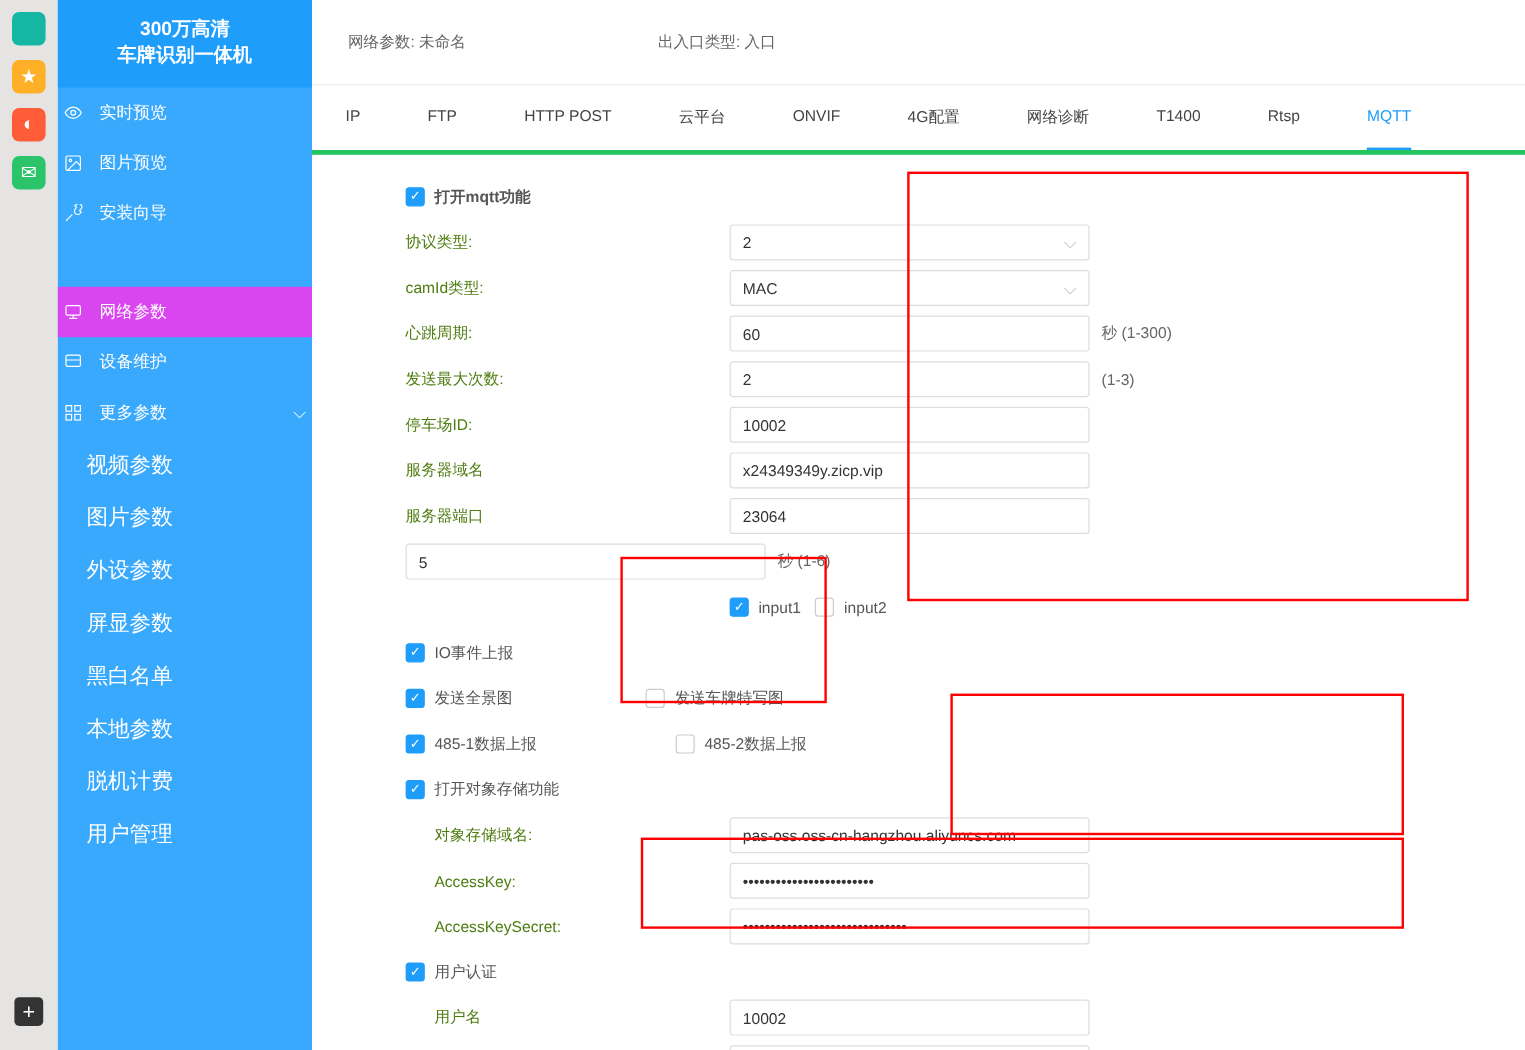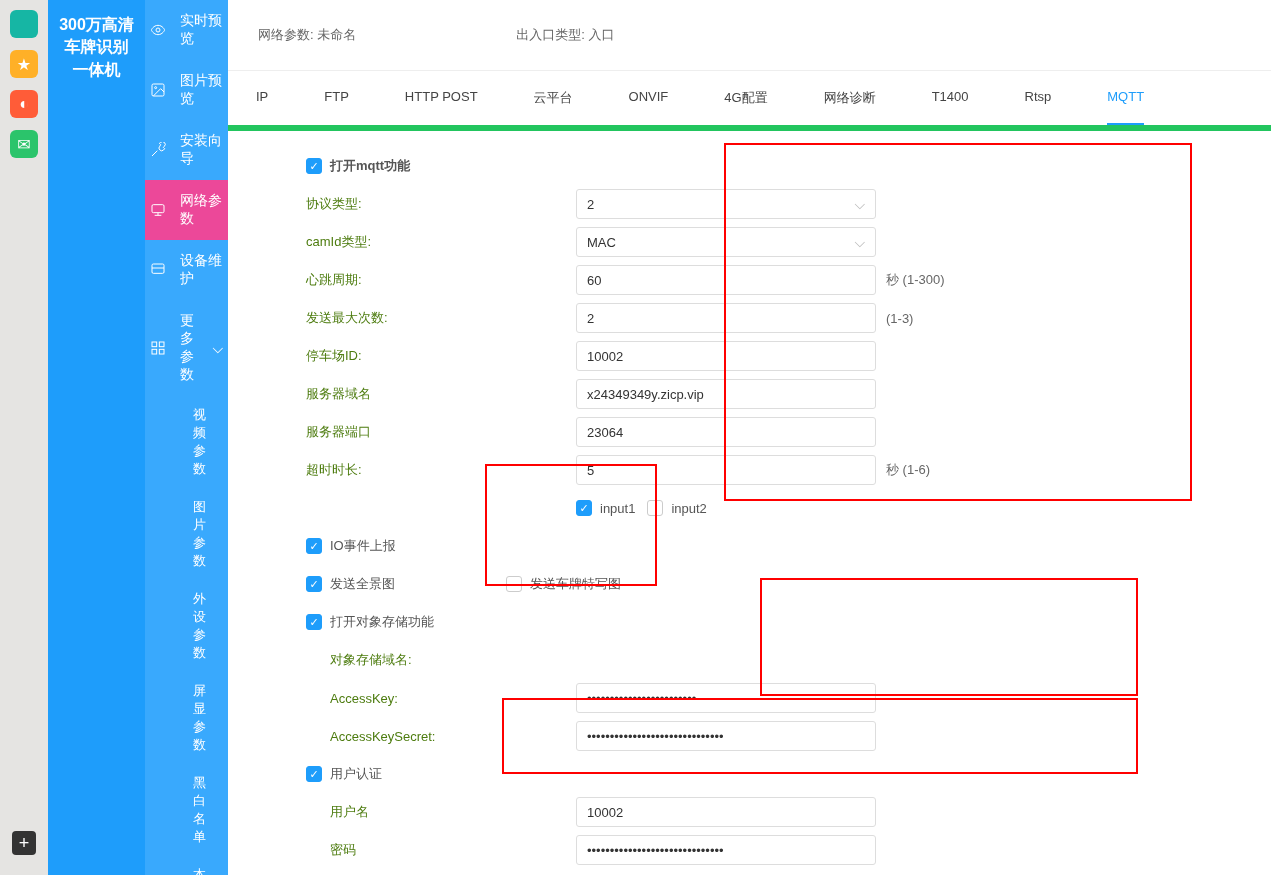--- a/index.html
+++ b/index.html
@@ -1,31 +1,31 @@
 <!DOCTYPE html>
 <html><head>
 <meta charset="utf-8">
 <style>
 * { box-sizing: border-box; margin: 0; padding: 0; }
 body { font-family: "Microsoft YaHei", Arial, sans-serif; font-size: 13px; background: #f5f5f5; color: #555; }
 .app { display: flex; width: 1271px; height: 875px; overflow: hidden; }
 .os-bar { width: 48px; background: #e5e4e2; display: flex; flex-direction: column; align-items: center; padding-top: 10px; gap: 12px; position: relative; }
 .os-icon { width: 28px; height: 28px; border-radius: 6px; display: flex; align-items: center; justify-content: center; color: #fff; font-size: 16px; }
 .os-plus { position: absolute; bottom: 20px; color: #fff; font-size: 18px; background: #333; width: 24px; height: 24px; border-radius: 4px; display:flex;align-items:center;justify-content:center; }
-.sidebar { width: 180px; background: #39a9fd; color: #fff; display: flex; }
+.sidebar { width: 212px; background: #39a9fd; color: #fff; display: flex; flex-direction: column; }
 .sidebar-header { text-align: center; padding: 14px 10px; font-size: 16px; font-weight: bold; line-height: 1.4; background: #1e9dfb; }
 .nav-item { display: flex; align-items: center; padding: 12px 5px; gap: 14px; cursor: pointer; font-size: 14px; }
-.nav-item.active { background: #ec4899; }
+.nav-item.active { background: #d946ef; margin-top: 40px; }
 .nav-icon { width: 16px; height: 16px; display: inline-flex; align-items: center; justify-content: center; flex-shrink: 0; }
 .nav-icon svg { width: 16px; height: 16px; stroke: #fff; fill: none; stroke-width: 1.5; }
-.sub-item { padding: 10px 18px 10px 48px; font-size: 13px; cursor: pointer; }
+.sub-item { padding: 10px 18px 10px 24px; font-size: 18px; cursor: pointer; }
 .chev { margin-left: auto; }
 .main { flex: 1; background: #fff; overflow: auto; position: relative; }
 .header-bar { display: flex; padding: 26px 30px; color: #666; gap: 160px; }
-.tabs { display: flex; border-bottom: 6px solid #22c55e; border-top: 1px solid #eee; background:#fff; }
+.tabs { display: flex; border-bottom: 4px solid #22c55e; border-top: 1px solid #eee; background:#fff; }
 .tab { padding: 18px 0; text-align: center; flex: 0 0 auto; margin: 0 28px; cursor: pointer; color: #444; font-size: 13px; }
 .tab.active { color: #1e9dfb; border-bottom: 2px solid #1e9dfb; }
 .form { padding: 20px 30px 30px; position: relative; }
 .row { display: flex; align-items: center; margin-bottom: 8px; min-height: 30px; margin-left: 48px; }
 .label { width: 270px; color: #4d7c0f; font-size: 13px; padding-left: 0; }
 .label.indent { padding-left: 24px; }
 .input, .select { width: 300px; height: 30px; border: 1px solid #ddd; border-radius: 3px; padding: 0 10px; font-size: 13px; color: #333; font-family: inherit; }
 .select { display: flex; align-items: center; justify-content: space-between; cursor: pointer; }
 .chev-down { color: #bbb; font-size: 14px; }
 .hint { margin-left: 10px; color: #666; font-size: 13px; }
@@ -186,21 +186,20 @@
       </div>
       <div class="row">
         <div class="label">服务器域名</div>
         <input class="input" value="x24349349y.zicp.vip" style="">
       </div>
       <div class="row">
         <div class="label">服务器端口</div>
         <input class="input" value="23064" style="">
       </div>
       <div class="row">
-        <div class="label">超时时长:</div>
         <input class="input" value="5" style="">
         <span class="hint">秒  (1-6)</span>
       </div>
       <div class="row">
         <div class="label"></div>
         <div class="inline-cbx-group">
           <label class="cbx-label">
               <span class="cbx checked"></span>
               <span>input1</span>
             </label>
@@ -223,27 +222,40 @@
               <span class="cbx checked"></span>
               <span>发送全景图</span>
             </label>
           </div>
         <label class="cbx-label">
             <span class="cbx"></span>
             <span>发送车牌特写图</span>
           </label>
       </div>
       <div class="row">
+        <div style="width:225px">
+            <label class="cbx-label">
+              <span class="cbx checked"></span>
+              <span>485-1数据上报</span>
+            </label>
+          </div>
+        <label class="cbx-label">
+            <span class="cbx"></span>
+            <span>485-2数据上报</span>
+          </label>
+      </div>
+      <div class="row">
         <label class="cbx-label">
             <span class="cbx checked"></span>
             <span>打开对象存储功能</span>
           </label>
       </div>
       <div class="row">
         <div class="label indent">对象存储域名:</div>
+        <input class="input" value="pas-oss.oss-cn-hangzhou.aliyuncs.com" style="">
       </div>
       <div class="row">
         <div class="label indent">AccessKey:</div>
         <input class="input" value="••••••••••••••••••••••••" style="">
       </div>
       <div class="row">
         <div class="label indent">AccessKeySecret:</div>
         <input class="input" value="••••••••••••••••••••••••••••••" style="">
       </div>
       <div class="row">

